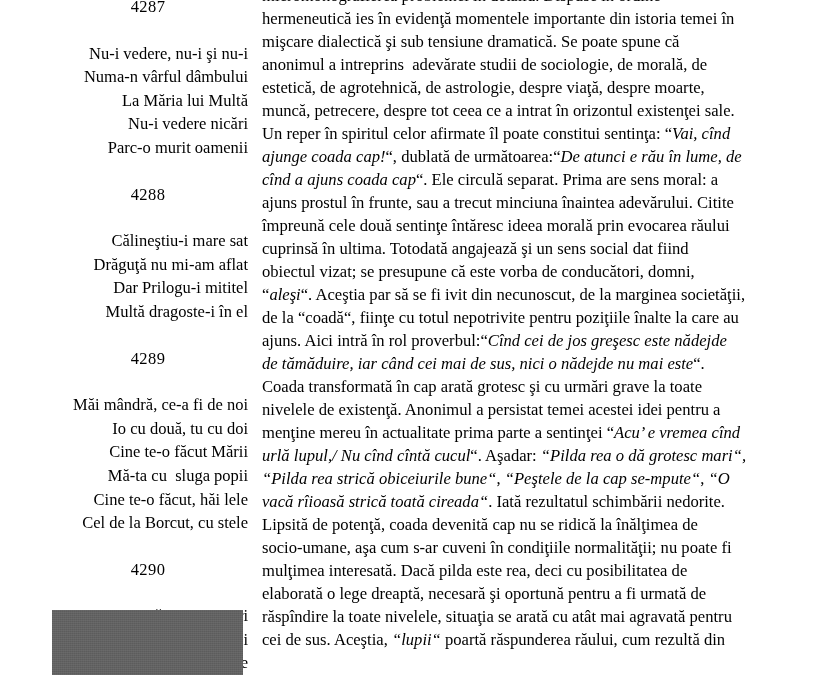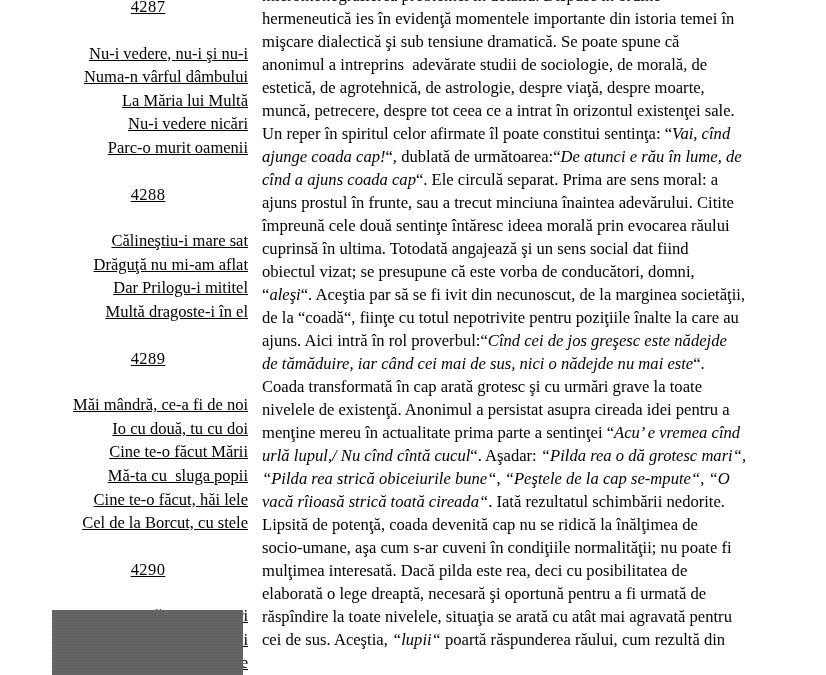--- a/index.html
+++ b/index.html
@@ -23,21 +23,20 @@
   }
 
   
   .col-left {
     position: absolute;
     left: 52px;
     top: 0px;
     width: 196px;
     font-size: 16.5px;
     line-height: 23.6px;
-    text-decoration: underline;
   }
   .stanza-number {
     text-align: center;
     width: 192px;
     font-size: 16.5px;
     line-height: 23.6px;
     letter-spacing: 0.4px;
   }
   .stanza-number.first {
     margin-top: -5px;
@@ -200,21 +199,21 @@
       <div class="prose-line"><i>cînd a ajuns coada cap</i><span>“. Ele circulă separat. Prima are sens moral: a</span></div>
       <div class="prose-line"><span>ajuns prostul în frunte, sau a trecut minciuna înaintea adevărului. Citite</span></div>
       <div class="prose-line"><span>împreună cele două sentinţe întăresc ideea morală prin evocarea răului</span></div>
       <div class="prose-line"><span>cuprinsă în ultima. Totodată angajează şi un sens social dat fiind</span></div>
       <div class="prose-line"><span>obiectul vizat; se presupune că este vorba de conducători, domni,</span></div>
       <div class="prose-line"><span>“</span><i>aleşi</i><span>“. Aceştia par să se fi ivit din necunoscut, de la marginea societăţii,</span></div>
       <div class="prose-line"><span>de la “coadă“, fiinţe cu totul nepotrivite pentru poziţiile înalte la care au</span></div>
       <div class="prose-line"><span>ajuns. Aici intră în rol proverbul:“</span><i>Cînd cei de jos greşesc este nădejde</i></div>
       <div class="prose-line"><i>de tămăduire, iar când cei mai de sus, nici o nădejde nu mai este</i><span>“.</span></div>
       <div class="prose-line"><span>Coada transformată în cap arată grotesc şi cu urmări grave la toate</span></div>
-      <div class="prose-line"><span>nivelele de existenţă. Anonimul a persistat asupra cireada idei pentru a</span></div>
+      <div class="prose-line"><span>nivelele de existenţă. Anonimul a persistat temei acestei idei pentru a</span></div>
       <div class="prose-line"><span>menţine mereu în actualitate prima parte a sentinţei “</span><i>Acu’ e vremea cînd</i></div>
       <div class="prose-line"><i>urlă lupul,/ Nu cînd cîntă cucul</i><span>“. Aşadar: </span><i>“Pilda rea o dă grotesc mari“,</i></div>
       <div class="prose-line"><i>“Pilda rea strică obiceiurile bune“</i><span>, </span><i>“Peştele de la cap se-mpute“</i><span>, </span><i>“O</i></div>
       <div class="prose-line"><i>vacă rîioasă strică toată cireada“</i><span>. Iată rezultatul schimbării nedorite.</span></div>
       <div class="prose-line"><span>Lipsită de potenţă, coada devenită cap nu se ridică la înălţimea de</span></div>
       <div class="prose-line"><span>socio-umane, aşa cum s-ar cuveni în condiţiile normalităţii; nu poate fi</span></div>
       <div class="prose-line"><span>mulţimea interesată. Dacă pilda este rea, deci cu posibilitatea de</span></div>
       <div class="prose-line"><span>elaborată o lege dreaptă, necesară şi oportună pentru a fi urmată de</span></div>
       <div class="prose-line"><span>răspîndire la toate nivelele, situaţia se arată cu atât mai agravată pentru</span></div>
       <div class="prose-line"><span>cei de sus. Aceştia, </span><i>“lupii“</i><span> poartă răspunderea răului, cum rezultă din</span></div>

